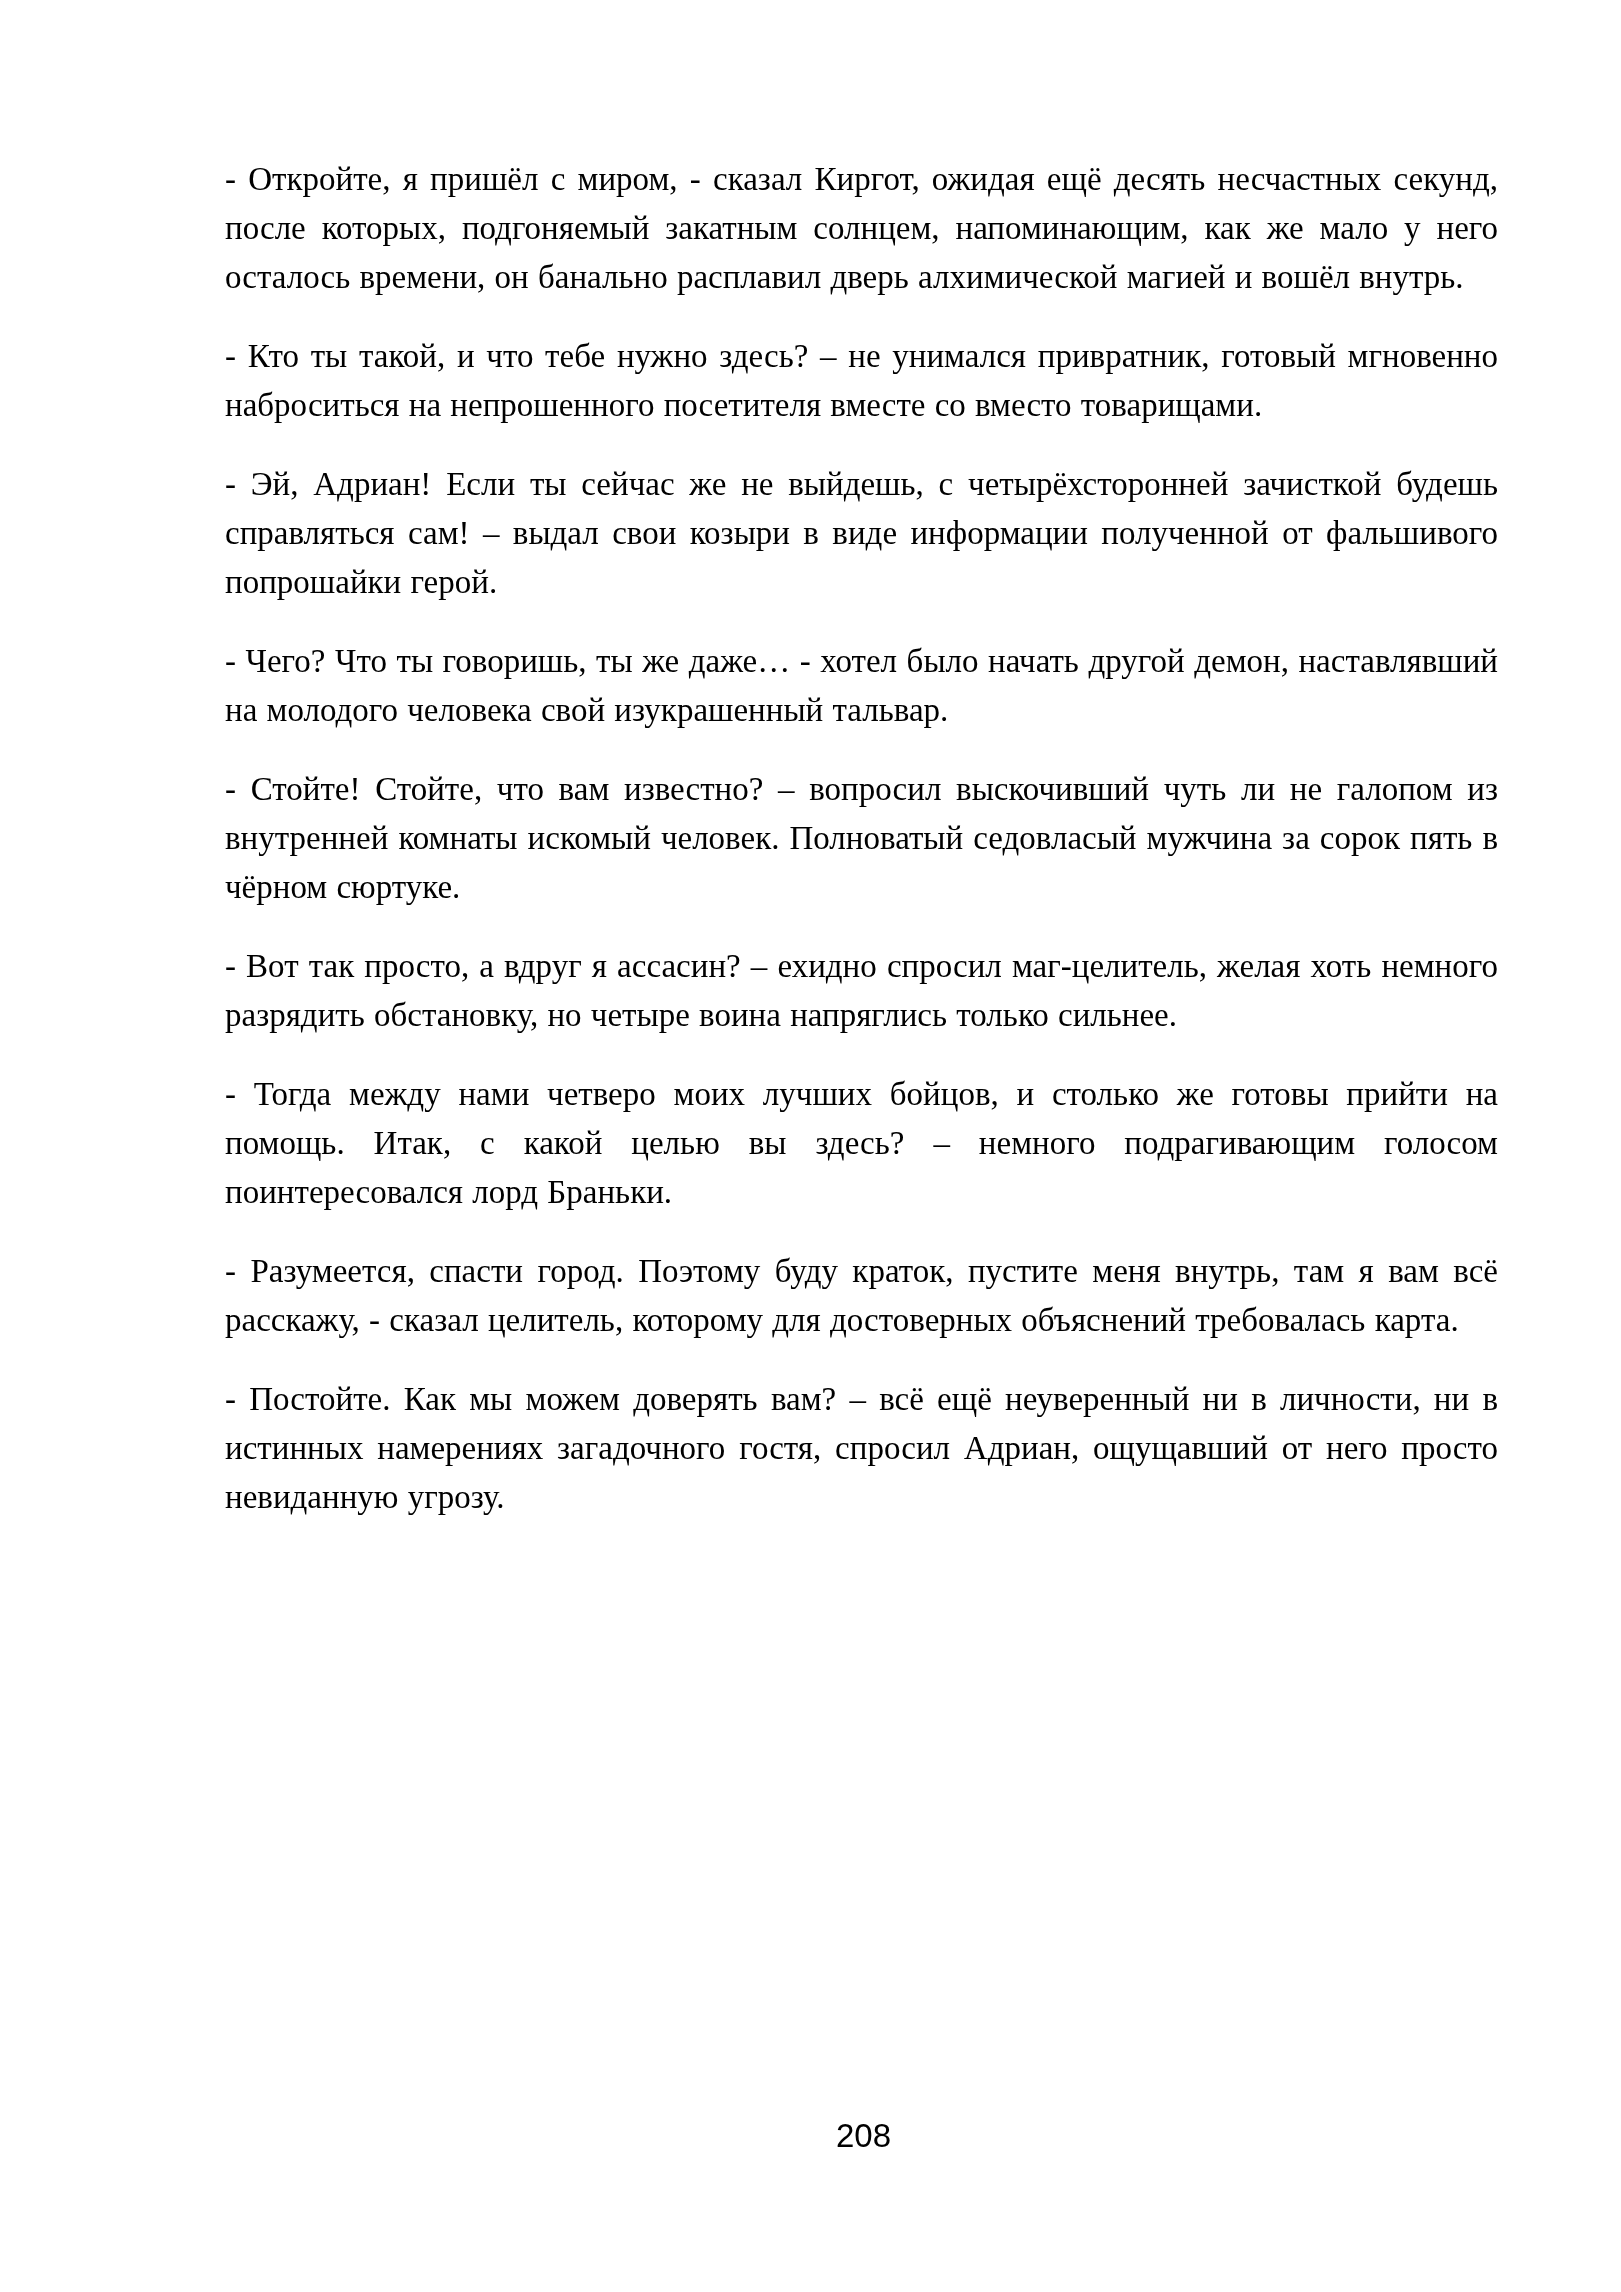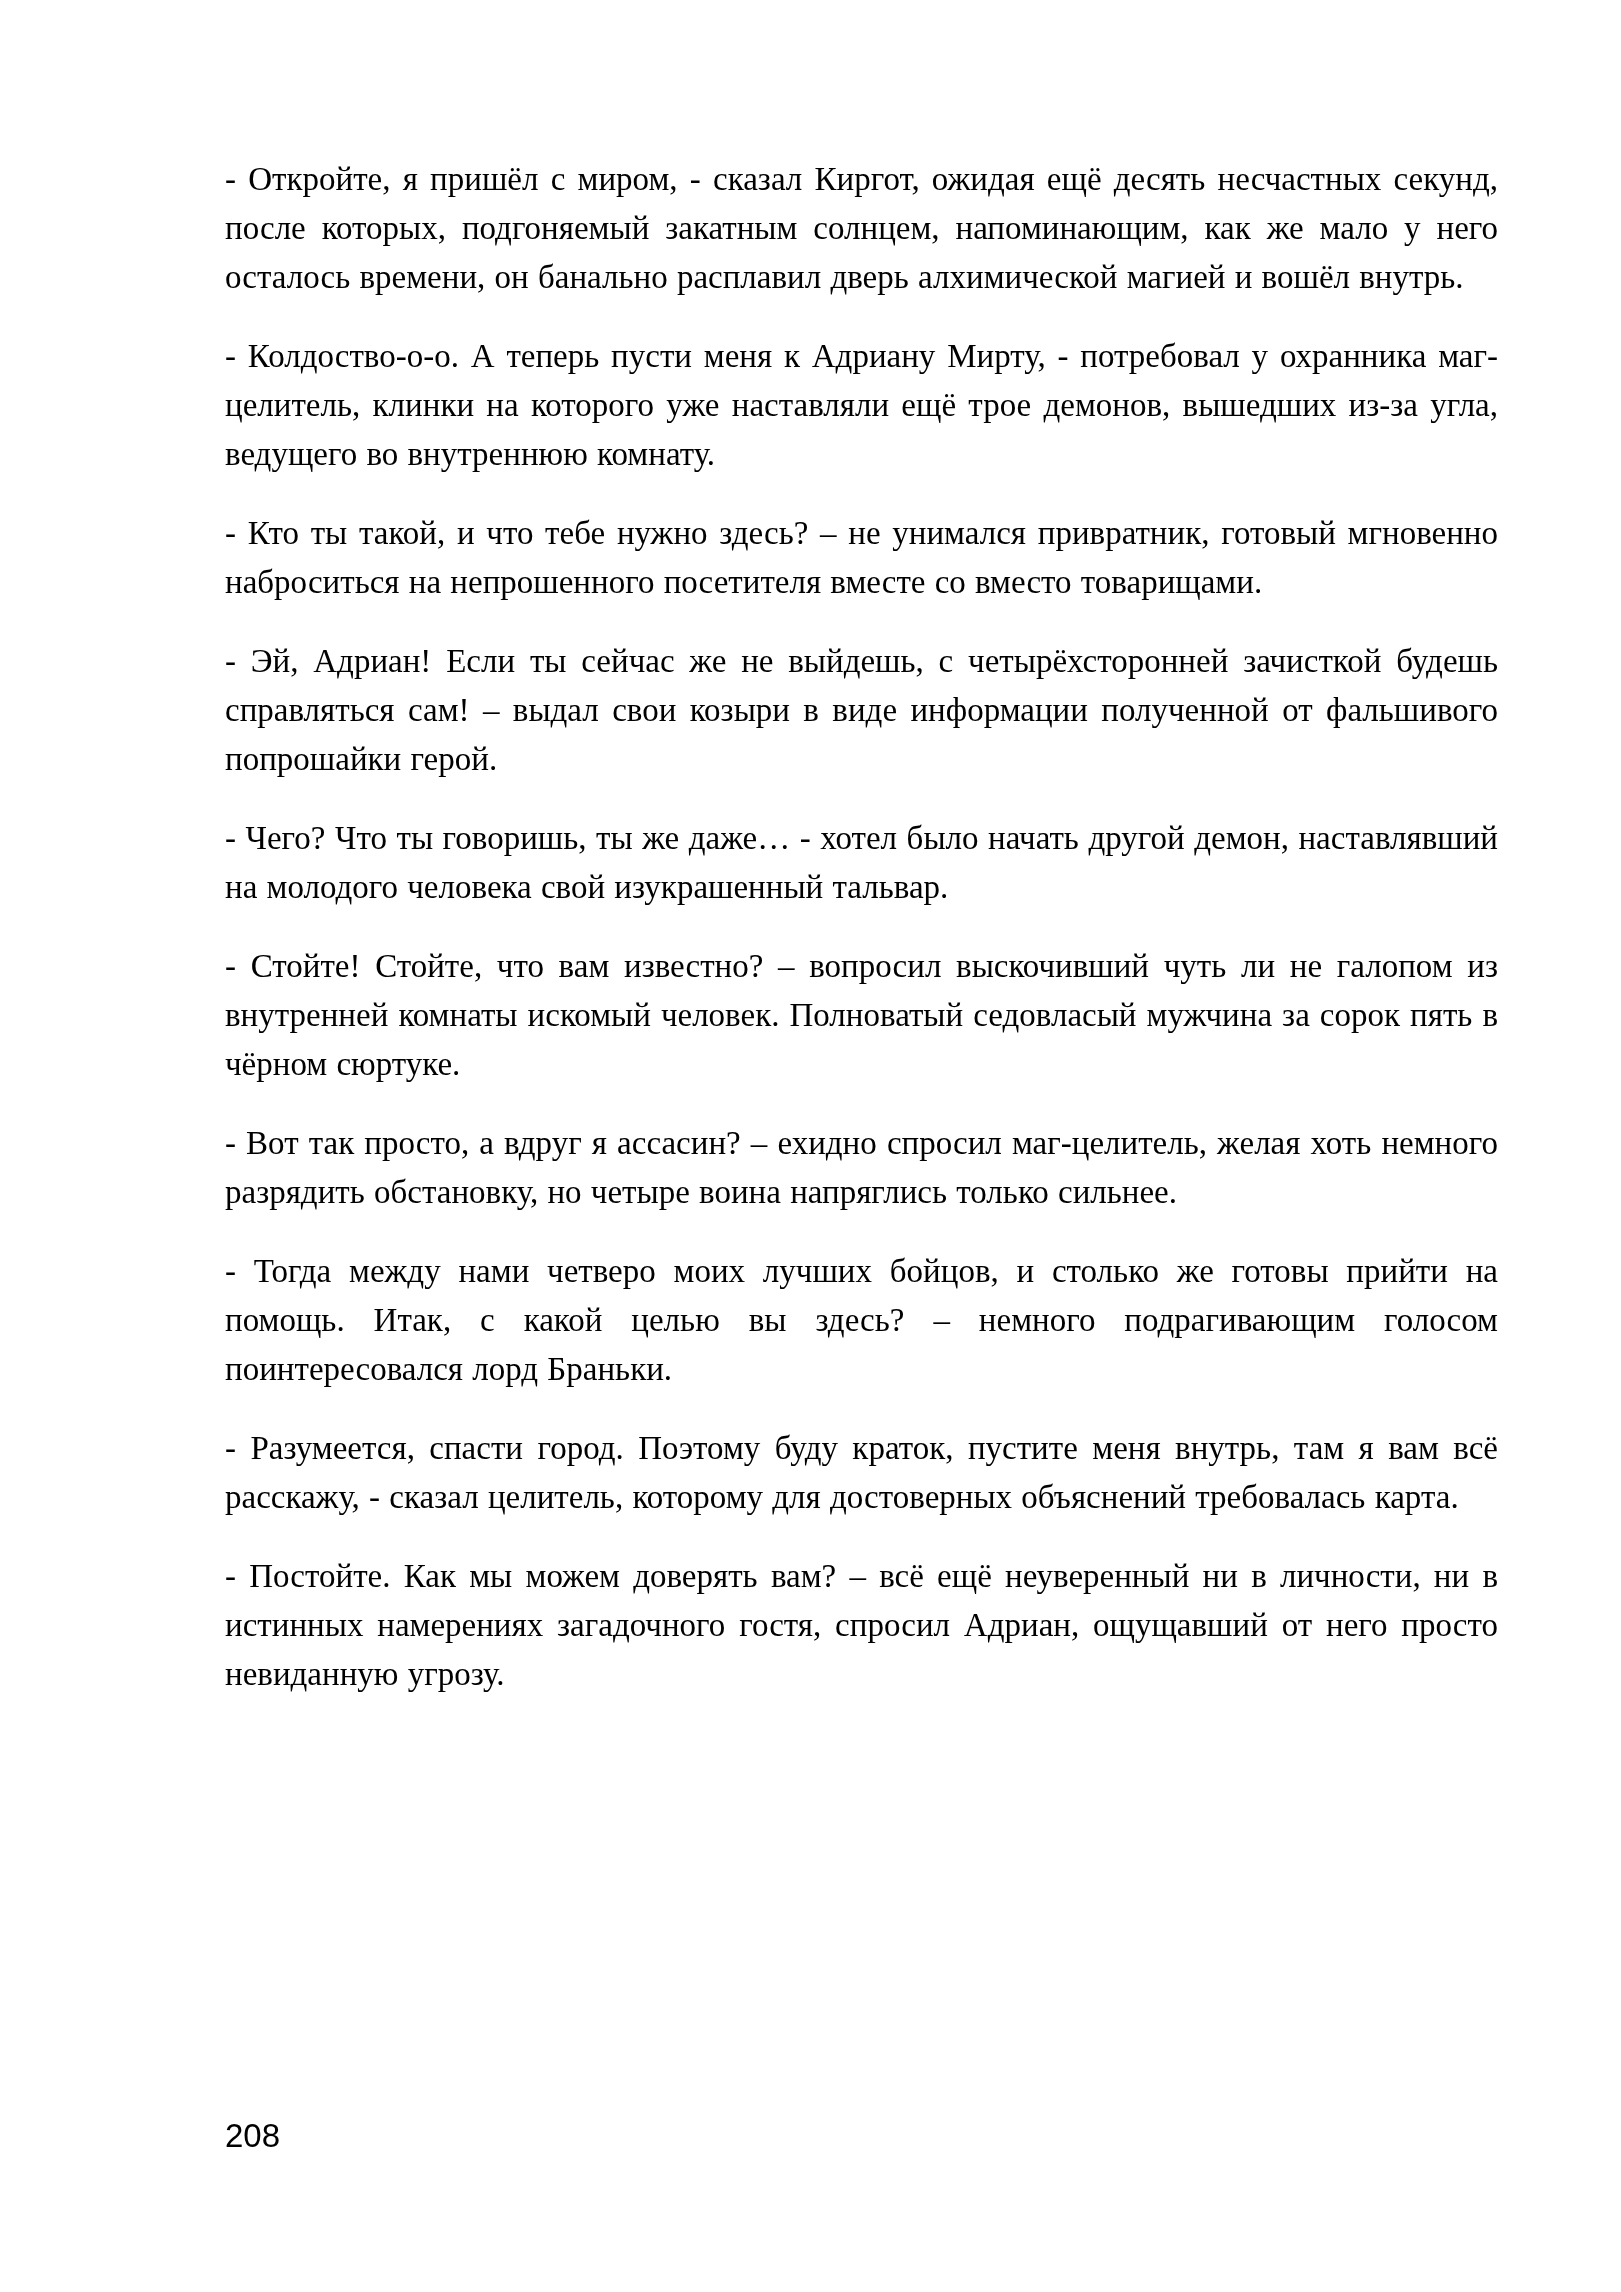--- a/index.html
+++ b/index.html
@@ -29,36 +29,35 @@
     line-height: 49px;
     text-align: justify;
     text-justify: inter-word;
     word-spacing: 1px;
   }
   .footer {
     position: absolute;
     top: 2117px;
     left: 225px;
     width: 1277px;
-    text-align: left;
+    text-align: center;
   }
   .page-number {
     font-family: "Liberation Sans", "DejaVu Sans", sans-serif;
     font-size: 33px;
     line-height: 37px;
     color: #000000;
   }
 </style>
 </head>
 <body>
 
 <div class="page">
   <div class="text-block" id="text-block">
       <p>- Откройте, я пришёл с миром, - сказал Киргот, ожидая ещё десять несчастных секунд, после которых, подгоняемый закатным солнцем, напоминающим, как же мало у него осталось времени, он банально расплавил дверь алхимической магией и вошёл внутрь.</p>
-      <p>- Колдоство-о-о. А теперь пусти меня к Адриану Мирту, - потребовал у охранника маг-целитель, клинки на которого уже наставляли ещё трое демонов, вышедших из-за угла, ведущего во внутреннюю комнату.</p>
       <p>- Кто ты такой, и что тебе нужно здесь? – не унимался привратник, готовый мгновенно наброситься на непрошенного посетителя вместе со вместо товарищами.</p>
       <p>- Эй, Адриан! Если ты сейчас же не выйдешь, с четырёхсторонней зачисткой будешь справляться сам! – выдал свои козыри в виде информации полученной от фальшивого попрошайки герой.</p>
       <p>- Чего? Что ты говоришь, ты же даже… - хотел было начать другой демон, наставлявший на молодого человека свой изукрашенный тальвар.</p>
       <p>- Стойте! Стойте, что вам известно? – вопросил выскочивший чуть ли не галопом из внутренней комнаты искомый человек. Полноватый седовласый мужчина за сорок пять в чёрном сюртуке.</p>
       <p>- Вот так просто, а вдруг я ассасин? – ехидно спросил маг-целитель, желая хоть немного разрядить обстановку, но четыре воина напряглись только сильнее.</p>
       <p>- Тогда между нами четверо моих лучших бойцов, и столько же готовы прийти на помощь. Итак, с какой целью вы здесь? – немного подрагивающим голосом поинтересовался лорд Браньки.</p>
       <p>- Разумеется, спасти город. Поэтому буду краток, пустите меня внутрь, там я вам всё расскажу, - сказал целитель, которому для достоверных объяснений требовалась карта.</p>
       <p>- Постойте. Как мы можем доверять вам? – всё ещё неуверенный ни в личности, ни в истинных намерениях загадочного гостя, спросил Адриан, ощущавший от него просто невиданную угрозу.</p>
     </div>
   <div class="footer">

